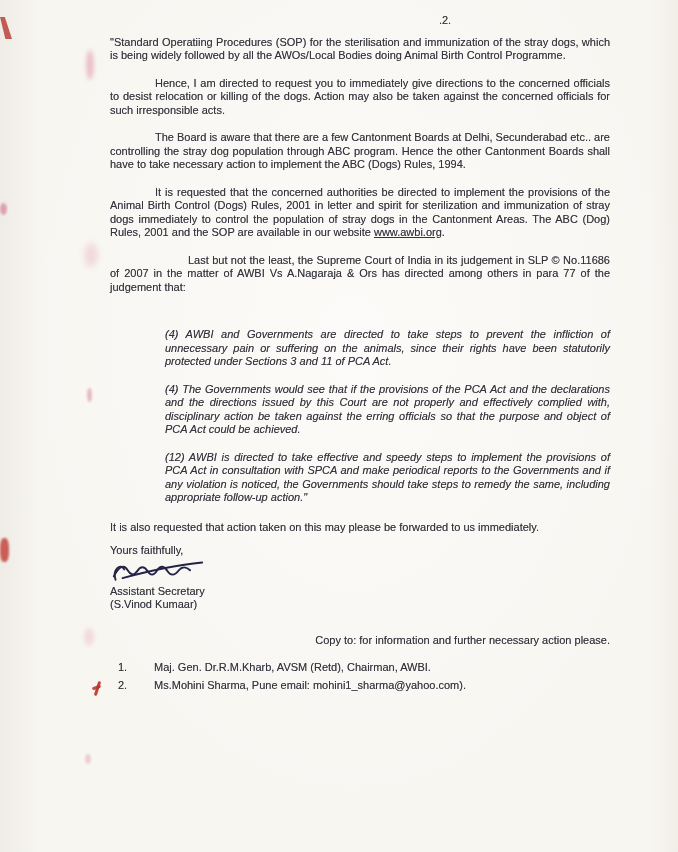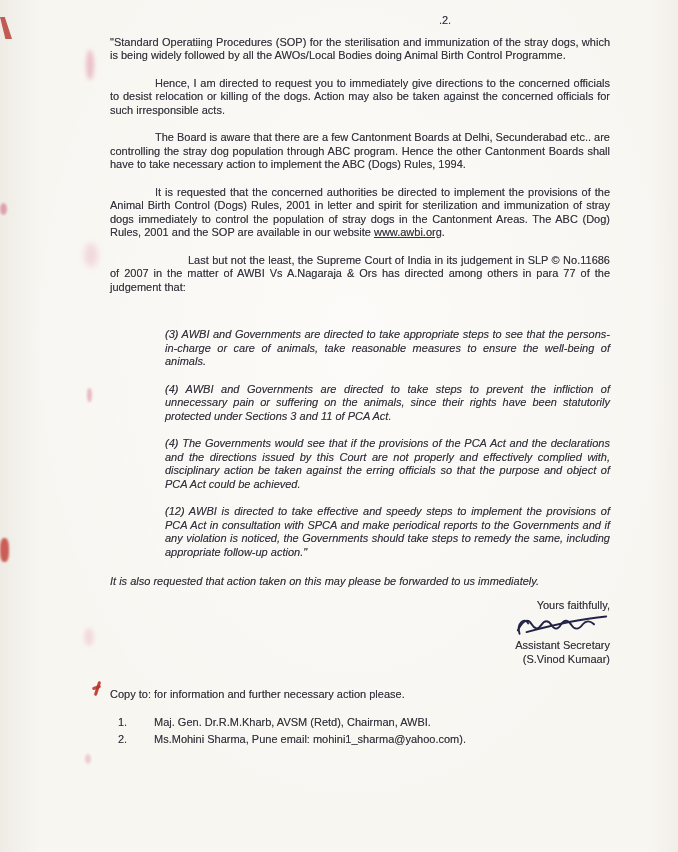--- a/index.html
+++ b/index.html
@@ -31,30 +31,30 @@
   p { margin: 0 0 14px 0; text-align: justify; }
   .para { text-indent: 45px; }
   .no-indent { text-indent: 0; }
   .big-indent { text-indent: 78px; margin-bottom: 34px; }
   .quote {
     font-style: italic;
     margin-left: 55px;
     margin-bottom: 14px;
   }
   .quote.last { margin-bottom: 16px; }
-  .request { margin-bottom: 10px; font-style: italic; }
+  .request { margin-bottom: 10px; }
   .link { text-decoration: underline; }
   .closing {
-    text-align: right;
+    text-align: left;
     margin-top: 6px;
     margin-bottom: 0;
   }
   .signature-wrap { height: 26px; margin: 1px 0 0 0; }
   .signature { display: inline-block; width: 96px; height: 26px; vertical-align: top; }
-  .copy-heading { margin: 22px 0 14px 0; text-align: left; }
+  .copy-heading { margin: 22px 0 14px 0; text-align: right; }
   .copy-item { display: flex; padding-left: 8px; margin-bottom: 4px; }
   .copy-item .num { width: 36px; flex: 0 0 36px; }
 
   
   .artifact { position: absolute; pointer-events: none; }
   .a1 { left: 0; top: 17px; width: 12px; height: 22px; background: #b5372e;
         clip-path: polygon(0 0, 40% 0, 100% 100%, 45% 100%); opacity: .8; }
   .a2 { left: 86px; top: 50px; width: 8px; height: 30px; background: #e5a9b8;
         border-radius: 50%; filter: blur(2px); opacity: .7; }
   .a3 { left: 0; top: 203px; width: 7px; height: 12px; background: #d98fa0;
@@ -97,21 +97,20 @@
     <p class="para no-indent">"Standard Operatiing Procedures (SOP) for the sterilisation and immunization of the stray dogs, which is being widely followed by all the AWOs/Local Bodies doing Animal Birth Control Programme.</p>
 
     <p class="para">Hence, I am directed to request you to immediately give directions to the concerned officials to desist relocation or killing of the dogs. Action may also be taken against the concerned officials for such irresponsible acts.</p>
 
     <p class="para">The Board is aware that there are a few Cantonment Boards at Delhi, Secunderabad etc.. are controlling the stray dog population through ABC program. Hence the other Cantonment Boards shall have to take necessary action to implement the ABC (Dogs) Rules, 1994.</p>
 
     <p class="para"><span>It is requested that the concerned authorities be directed to implement the provisions of the Animal Birth Control (Dogs) Rules, 2001 in letter and spirit for sterilization and immunization of stray dogs immediately to control the population of stray dogs in the Cantonment Areas. The ABC (Dog) Rules, 2001 and the SOP are available in our website </span><span class="link">www.awbi.org</span><span>.</span></p>
 
     <p class="para big-indent">Last but not the least, the Supreme Court of India in its judgement in SLP © No.11686 of 2007 in the matter of AWBI Vs A.Nagaraja &amp; Ors has directed among others in para 77 of the judgement that:</p>
 
-    <p class="quote">(3) AWBI and Governments are directed to take appropriate steps to see that the persons-in-charge or care of animals, take reasonable measures to ensure the well-being of animals.</p>
 
     <p class="quote">(4) AWBI and Governments are directed to take steps to prevent the infliction of unnecessary pain or suffering on the animals, since their rights have been statutorily protected under Sections 3 and 11 of PCA Act.</p>
 
     <p class="quote">(4) The Governments would see that if the provisions of the PCA Act and the declarations and the directions issued by this Court are not properly and effectively complied with, disciplinary action be taken against the erring officials so that the purpose and object of PCA Act could be achieved.</p>
 
     <p class="quote last">(12) AWBI is directed to take effective and speedy steps to implement the provisions of PCA Act in consultation with SPCA and make periodical reports to the Governments and if any violation is noticed, the Governments should take steps to remedy the same, including appropriate follow-up action."</p>
 
     <p class="no-indent request">It is also requested that action taken on this may please be forwarded to us immediately.</p>
 
     <div class="closing">

